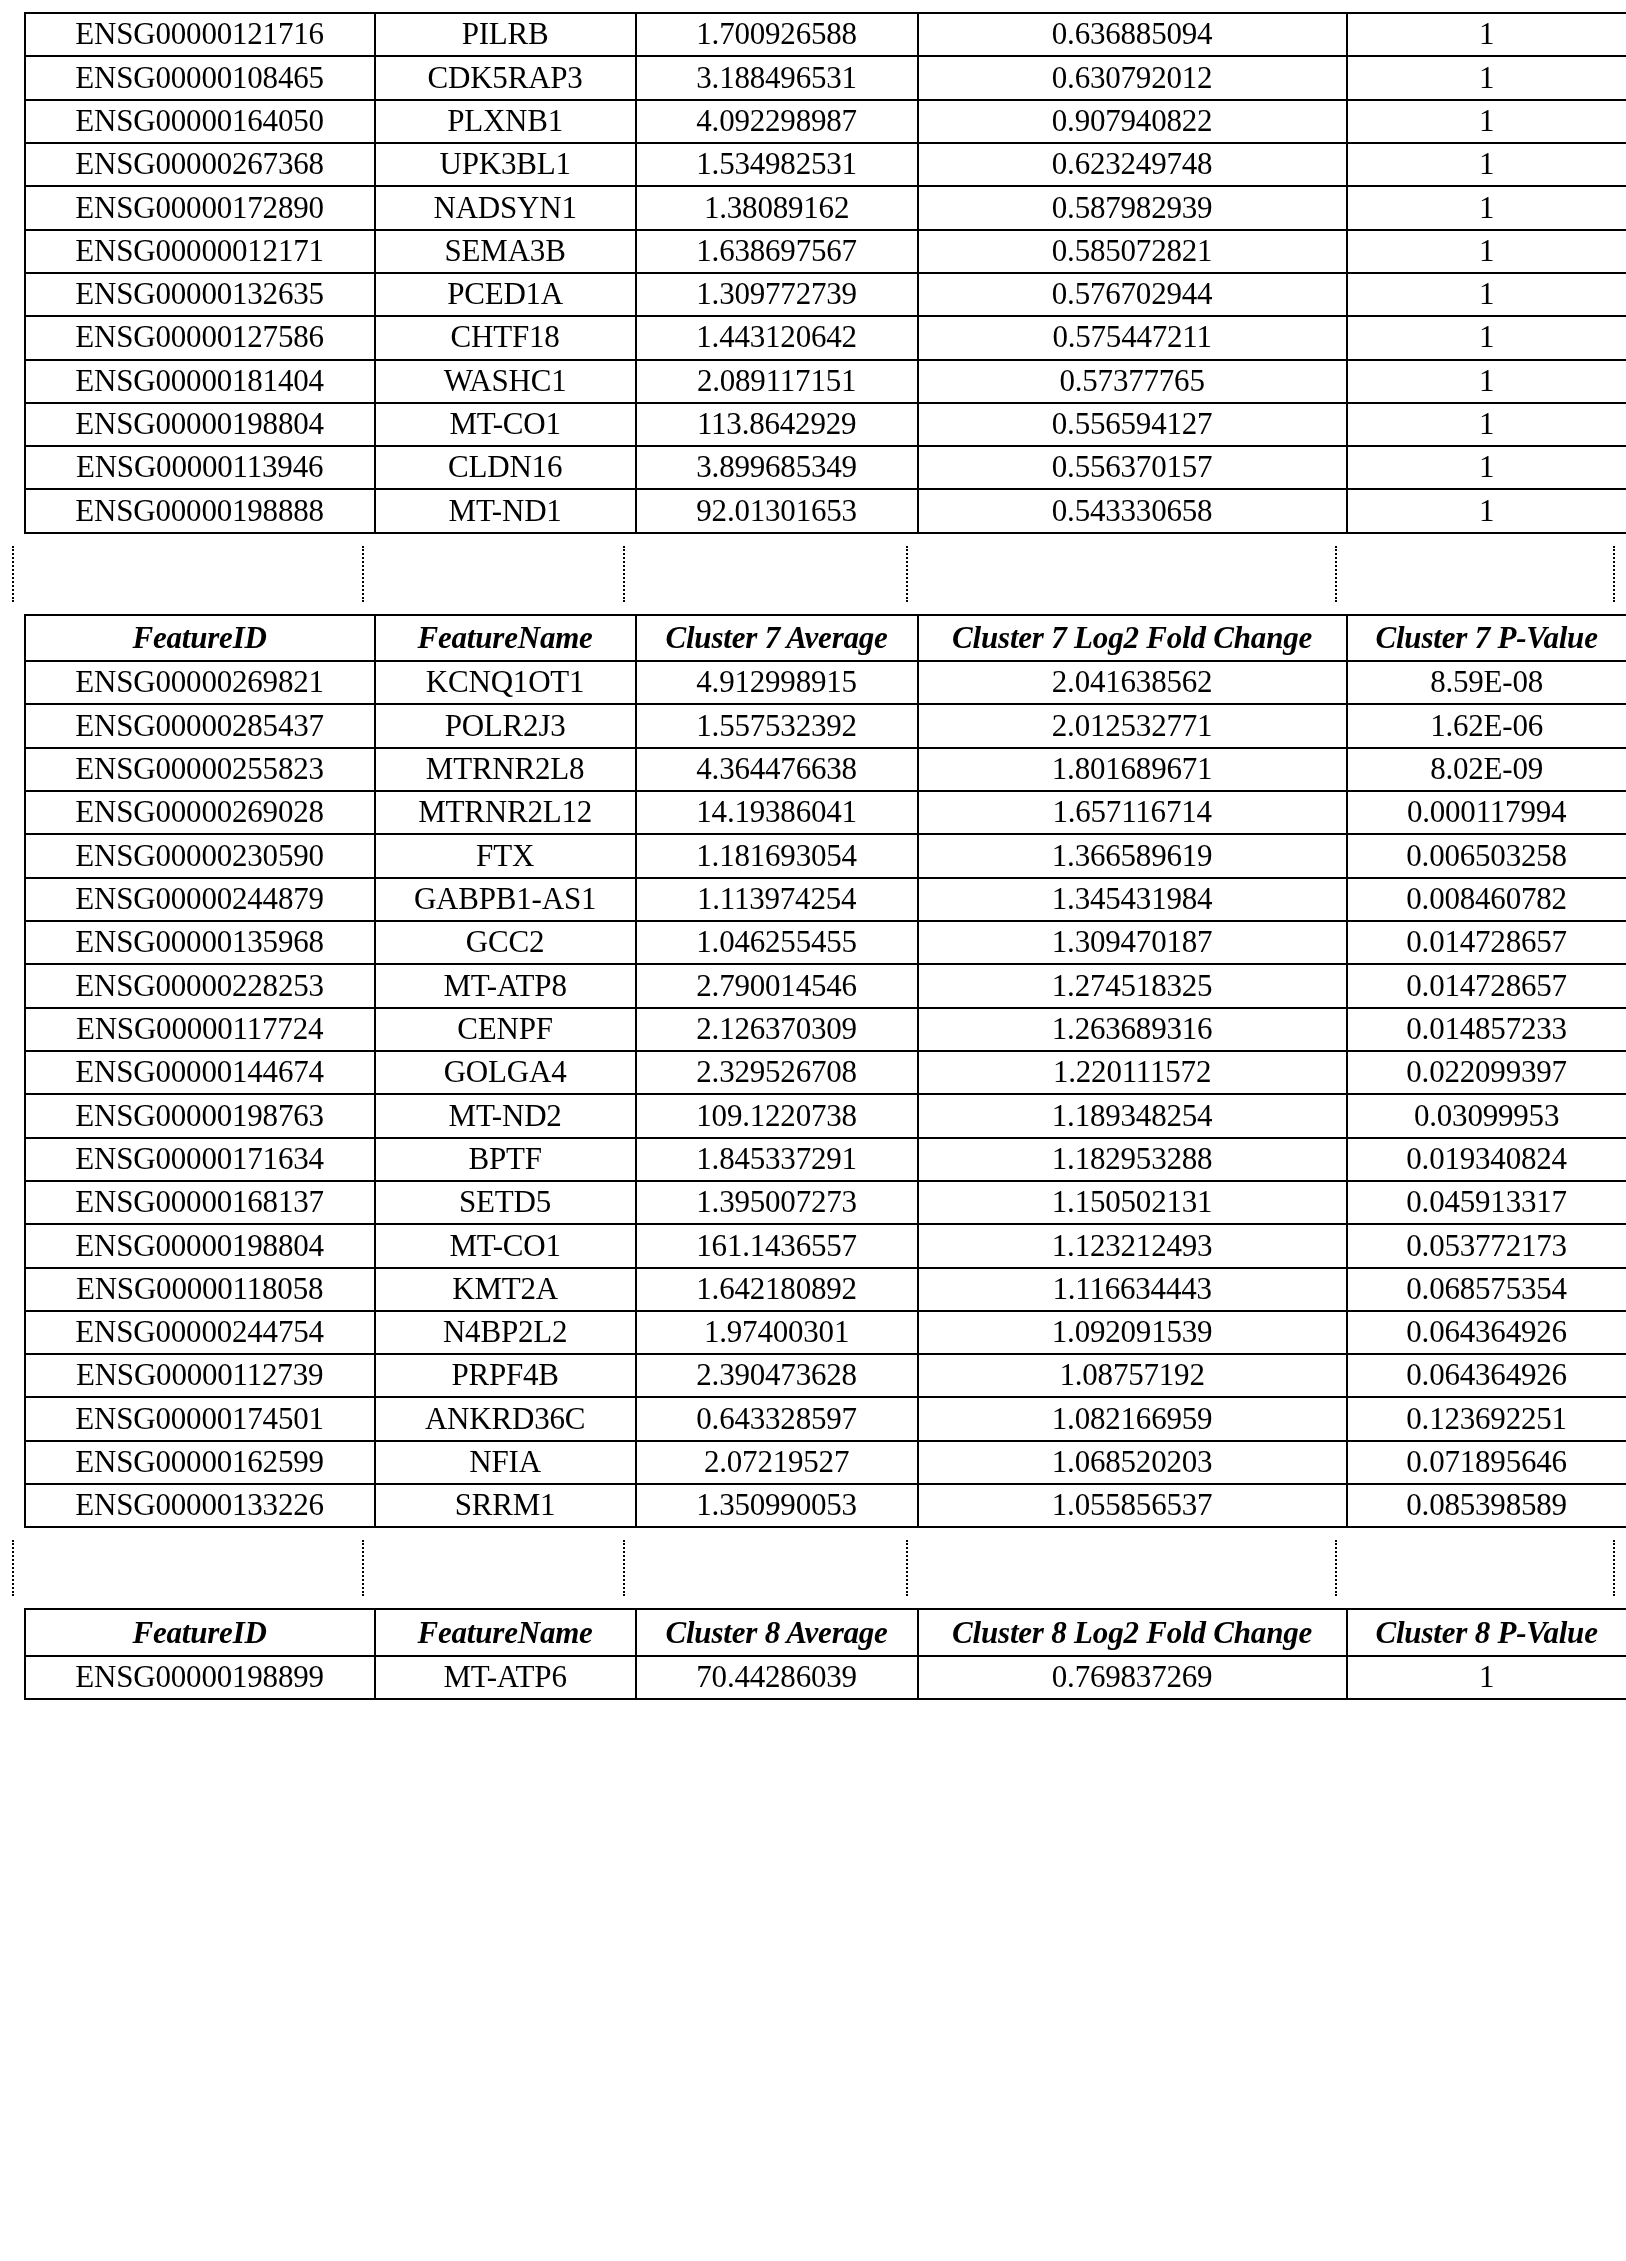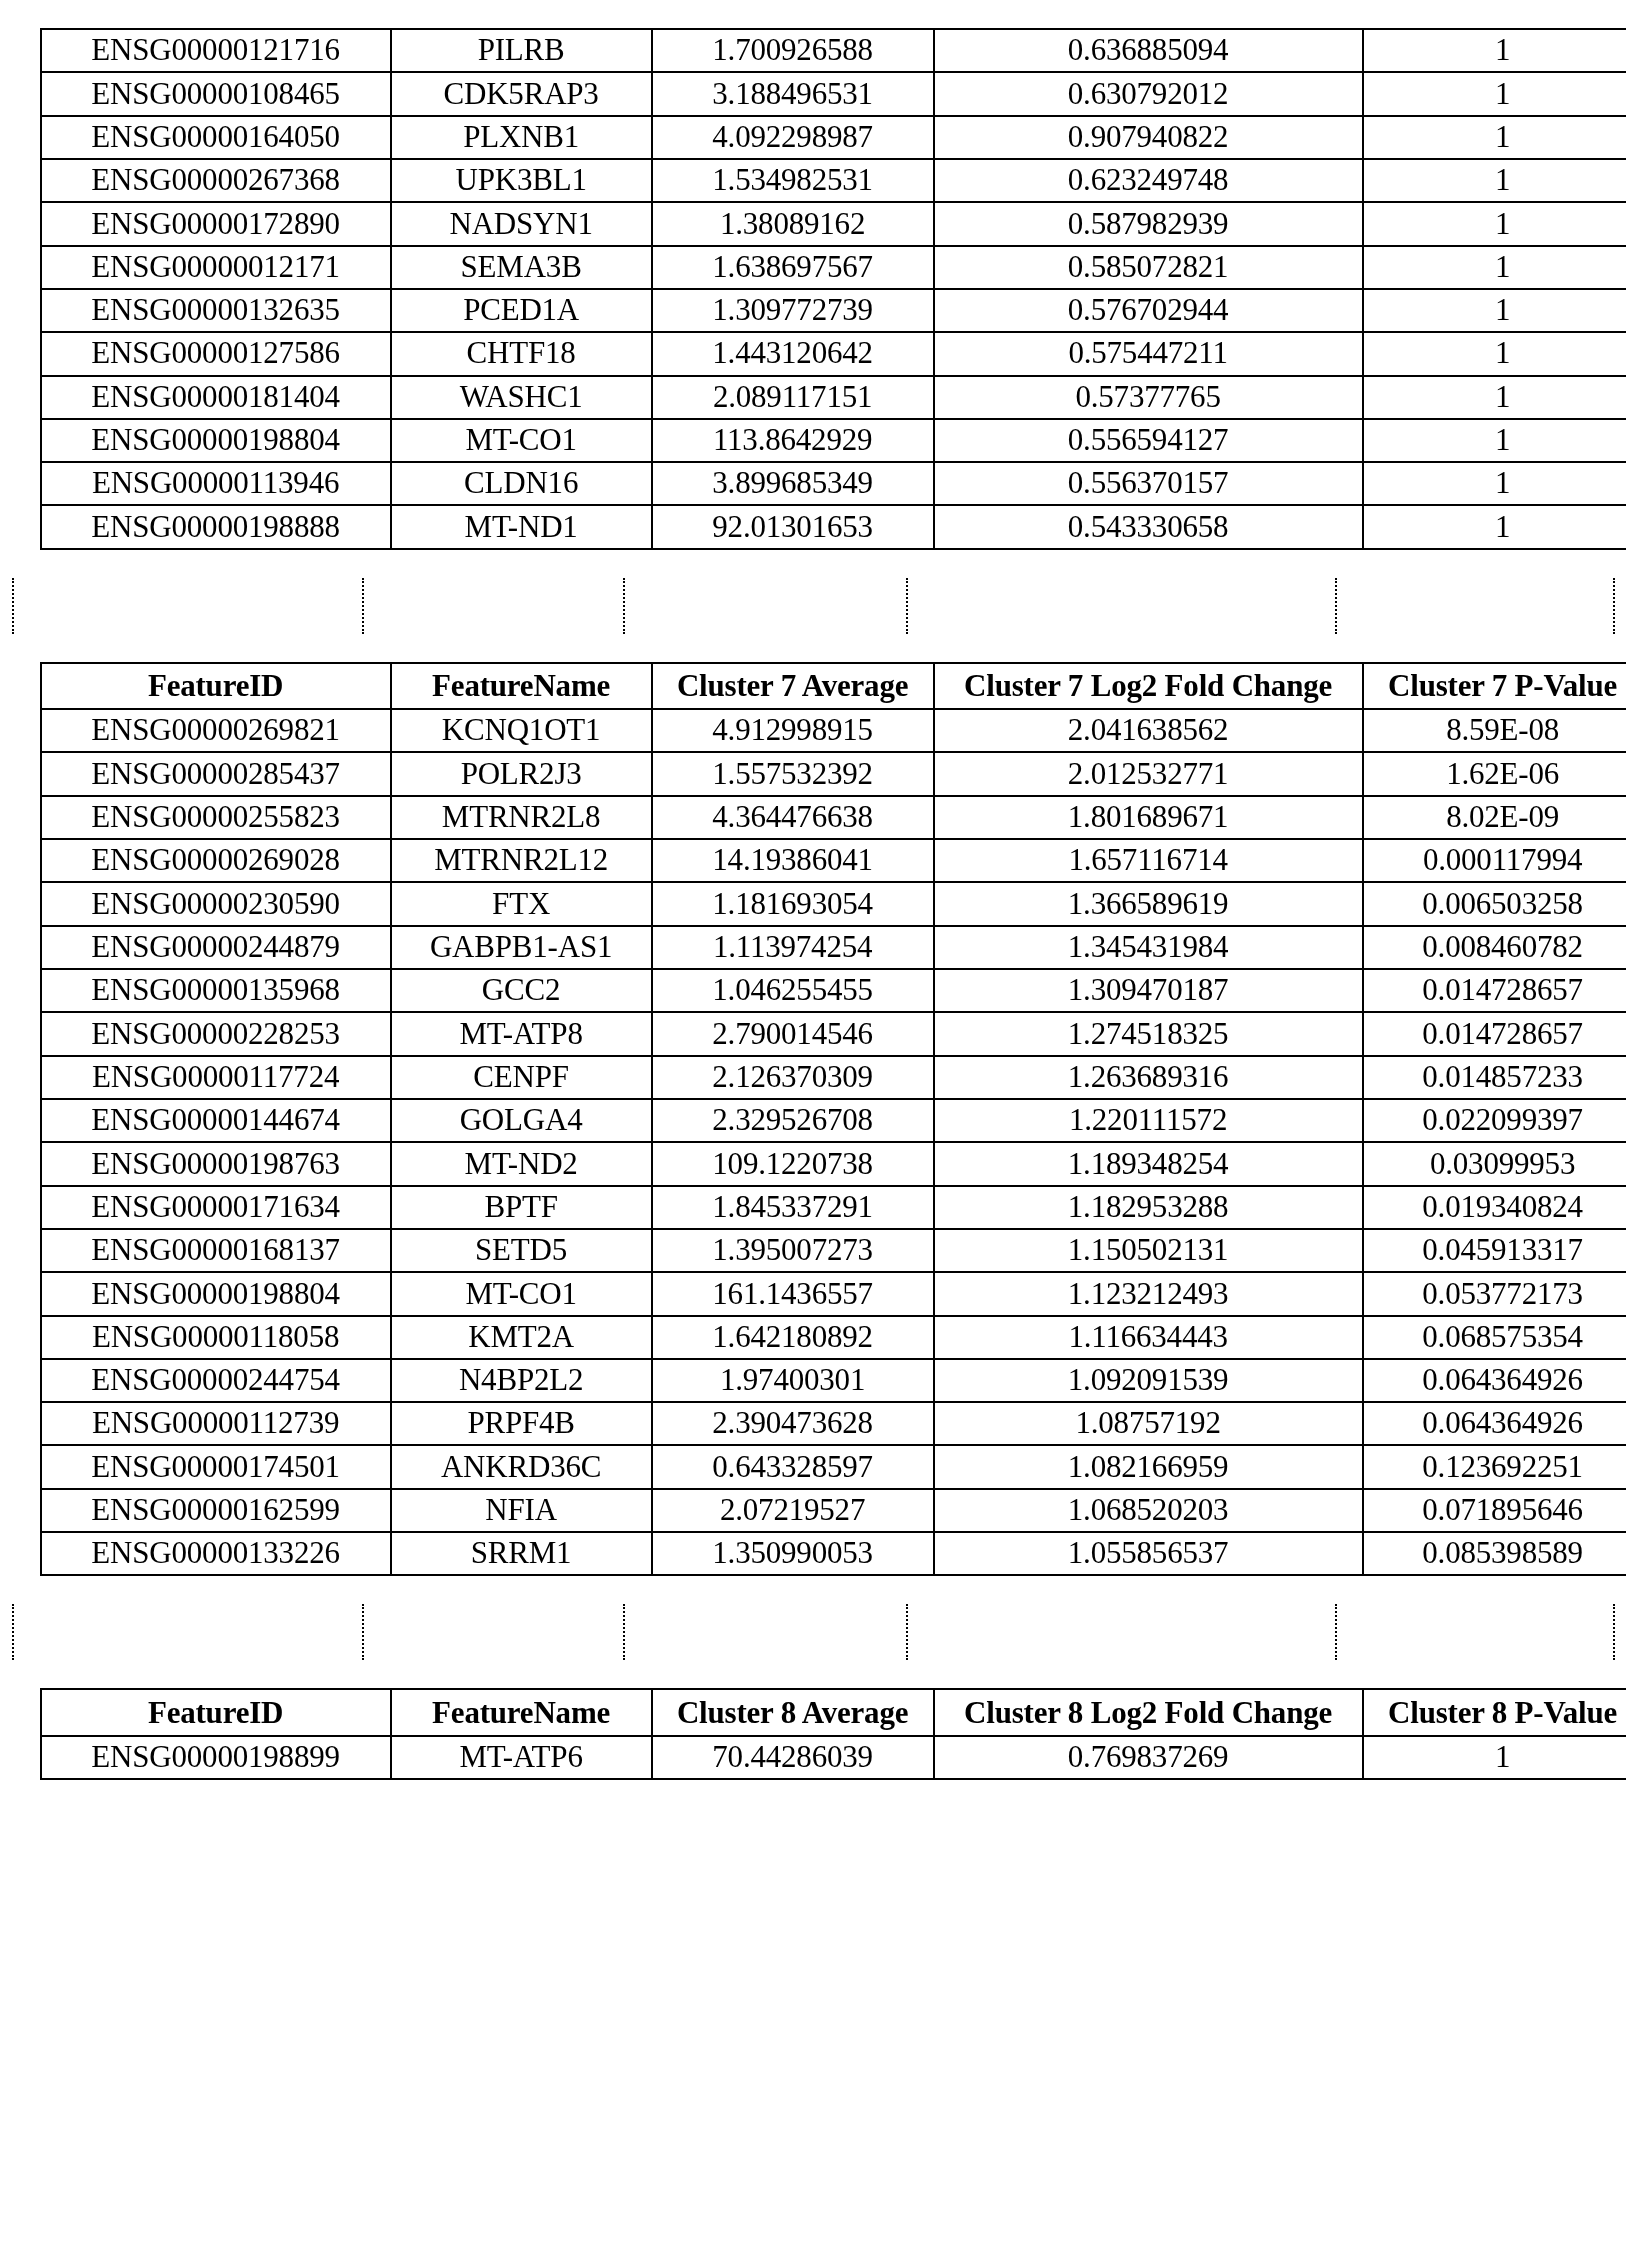--- a/index.html
+++ b/index.html
@@ -43,20 +43,21 @@
     font-weight: normal;
     letter-spacing: -0.2px;
     white-space: nowrap;
     overflow: hidden;
   }
 
   table.gene-table th {
     font-weight: bold;
     white-space: normal;
     line-height: 1.22;
+    font-style: italic;
   }
 
   
   col.c-fid   { width: 350px; }
   col.c-fname { width: 261px; }
   col.c-avg   { width: 282px; }
   col.c-lfc   { width: 429px; }
   col.c-pval  { width: 280px; }
 
   td.cell-fid   { text-align: center; }
@@ -74,21 +75,21 @@
     padding: 0;
   }
   .break-gap .stub {
     position: absolute;
     top: 0;
     bottom: 0;
     width: 0;
     border-left: 2.5px dotted #000000;
   }
 
-  .table-block { margin: 16px; padding: 12px; }
+  .table-block { margin: 0; padding: 12px; }
 </style>
 </head>
 <body>
 
 <div class="page">
   <div id="render-root">
       <div class="table-block">
         <table class="gene-table">
           <colgroup>
             <col class="c-fid">

